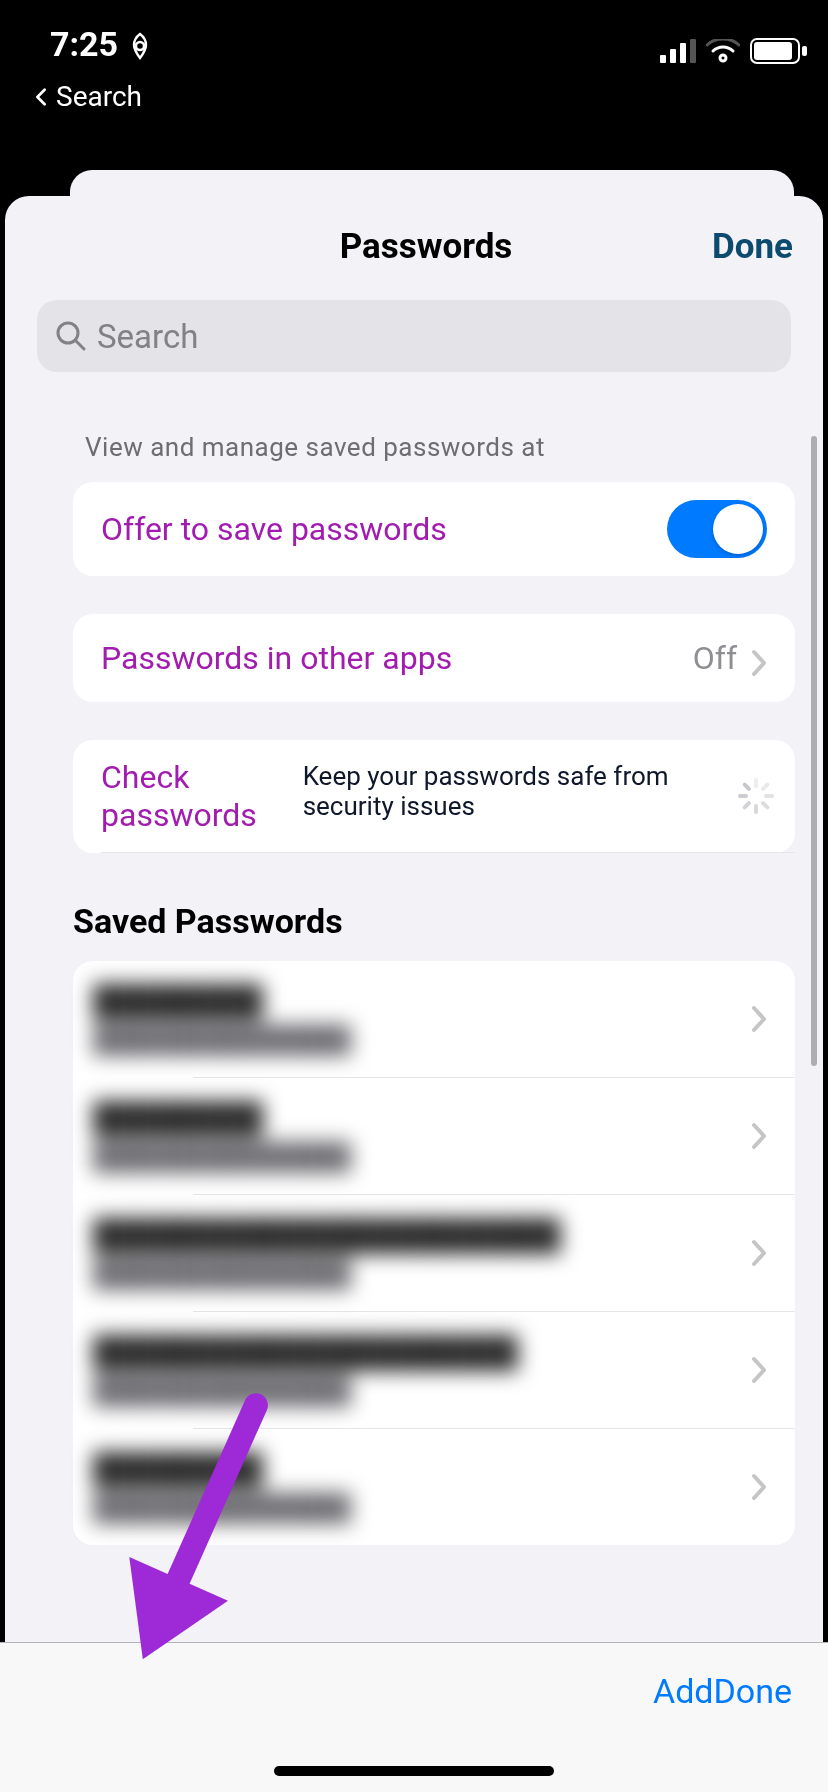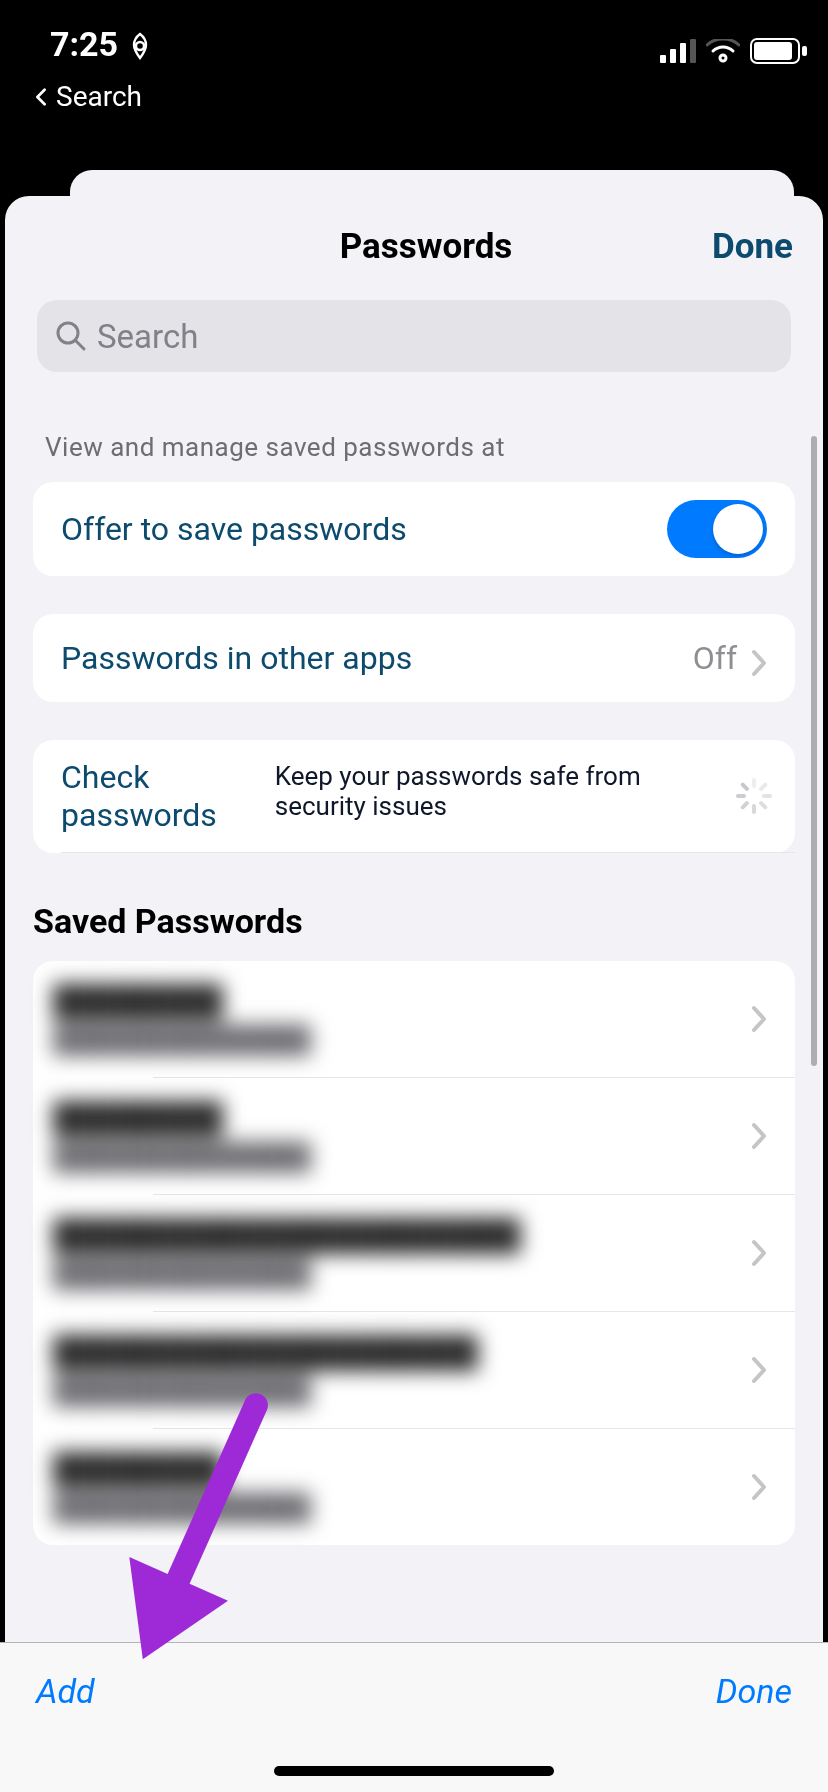--- a/index.html
+++ b/index.html
@@ -22,30 +22,30 @@
     .sheet-title { font-size: 35px; font-weight: 700; color: #000; margin-left: 24px; }
     .done { position: absolute; right: 30px; top: 50%; transform: translateY(-50%); color: #0c4a6e; font-size: 35px; font-weight: 700; }
 
     
     .searchwrap { margin: 4px 32px 0; background: #e3e3e8; border-radius: 20px; height: 72px; display: flex; align-items: center; padding: 0 18px; gap: 10px; }
     .searchwrap input { border: 0; background: transparent; font-size: 33px; color: #000; flex: 1; outline: none; }
     .searchwrap input::placeholder { color: #818187; }
     .search-svgicon { width: 32px; height: 32px; }
 
     
-    .content { flex: 1; overflow: hidden; }
+    .content { flex: 1; overflow: hidden; padding-left: 40px; }
 
     .hint { color: #6d6d72; font-size: 26px; margin: 60px 40px 20px; letter-spacing: .5px; }
     .sectiontitle { font-size: 34px; font-weight: 700; margin: 48px 28px 20px; }
 
     .card { background: #fff; margin: 0 28px; border-radius: 20px; }
     .card + .card-gap { height: 38px; }
 
     .row { display: flex; align-items: center; justify-content: space-between; min-height: 88px; padding: 18px 28px; }
-    .row-label { font-size: 32px; color: #0c4a6e; }
+    .row-label { font-size: 32px; color: #a21caf; }
     .row-label.gr { color: #818187; }
     .row-sub { font-size: 26px; color: #0f172a; margin-top: 3px; }
     .row-col { display: flex; flex-direction: row; }
     .row-val { font-size: 32px; color: #8e8e93; margin-right: 6px; }
     .row-tail { display: flex; align-items: flex-end; gap: 8px; }
 
     .sep { height: 1px; background: #e5e5ea; margin-left: 28px; }
     .sep2 { height: 1px; background: #e5e5ea; margin-left: 120px; }
 
     
@@ -61,21 +61,21 @@
     .spinner span { position: absolute; left: 16px; top: 0; width: 4px; height: 10px; border-radius: 2px; background: #c7c7cc; transform-origin: 2px 18px; }
 
     
     .pwlist .row { min-height: 100px; padding: 22px 28px 22px 20px; }
     .blur { filter: blur(10px); }
     .pw-main { display: flex; flex-direction: column; gap: 6px; }
     .pw-title { font-size: 30px; font-weight: 700; color: #2b2b2b; }
     .pw-sub { font-size: 26px; color: #6d6d72; }
 
     
-    .toolbar { position: absolute; left: 0; right: 0; bottom: 0; height: 150px; background: #f8f8f8; border-top: 1.5px solid #b3b3b6; display: flex; justify-content: space-between; align-items: flex-start; padding: 28px 36px 0; font-style: italic; }
+    .toolbar { position: absolute; left: 0; right: 0; bottom: 0; height: 150px; background: #f8f8f8; border-top: 1.5px solid #b3b3b6; display: flex; justify-content: flex-end; align-items: flex-start; padding: 28px 36px 0; }
     .toolbar-btn { font-size: 34px; color: #007aff; font-weight: 400; }
 
     
     .home-ind { position: absolute; left: 50%; bottom: 16px; transform: translateX(-50%); width: 280px; height: 10px; background: #000; border-radius: 5px; }
 
     
     .arrow-ann { position: absolute; left: 155px; top: 1385px; width: 200px; height: 320px; pointer-events: none; transform: rotate(24deg); z-index: 50; }
     .arrow-ann .shaft { position: absolute; left: 32px; bottom: 70px; width: 24px; height: 230px; background: #9e29d6; border-radius: 12px; }
     .arrow-ann .head { position: absolute; left: -10px; bottom: 10px; width: 0; height: 0; border-left: 54px solid transparent; border-right: 54px solid transparent; border-top: 88px solid #9e29d6; }
 

